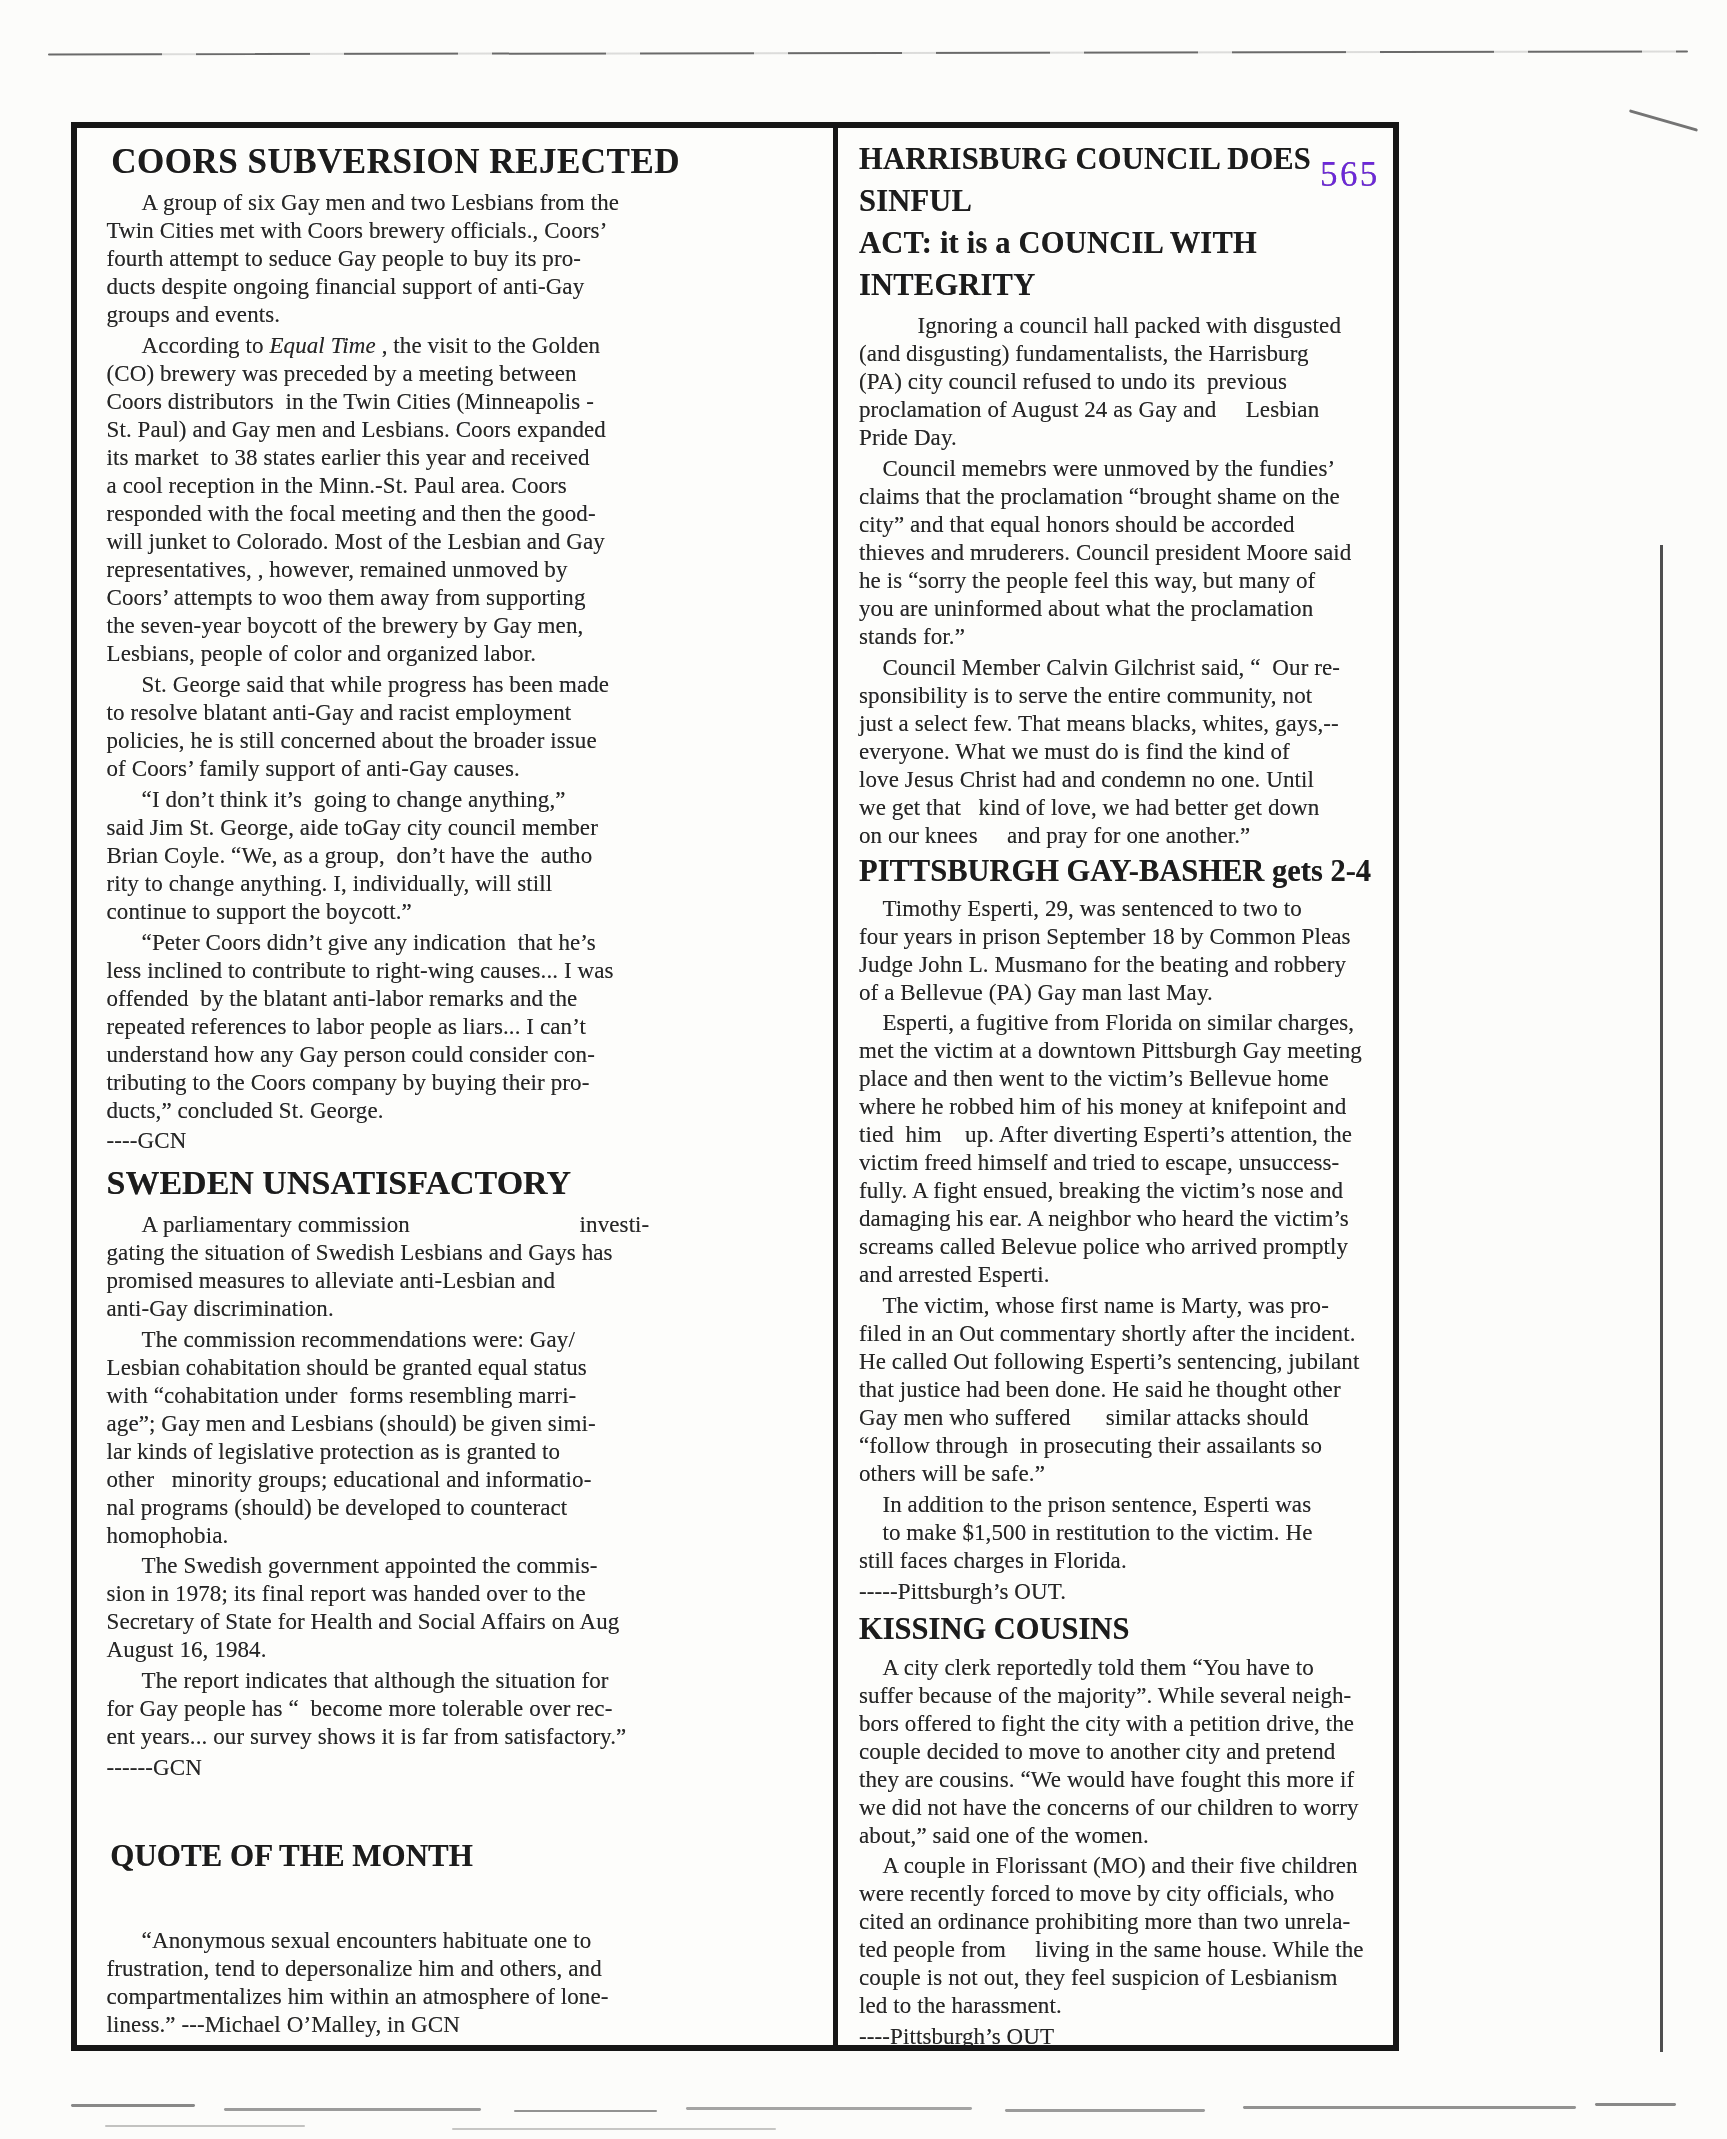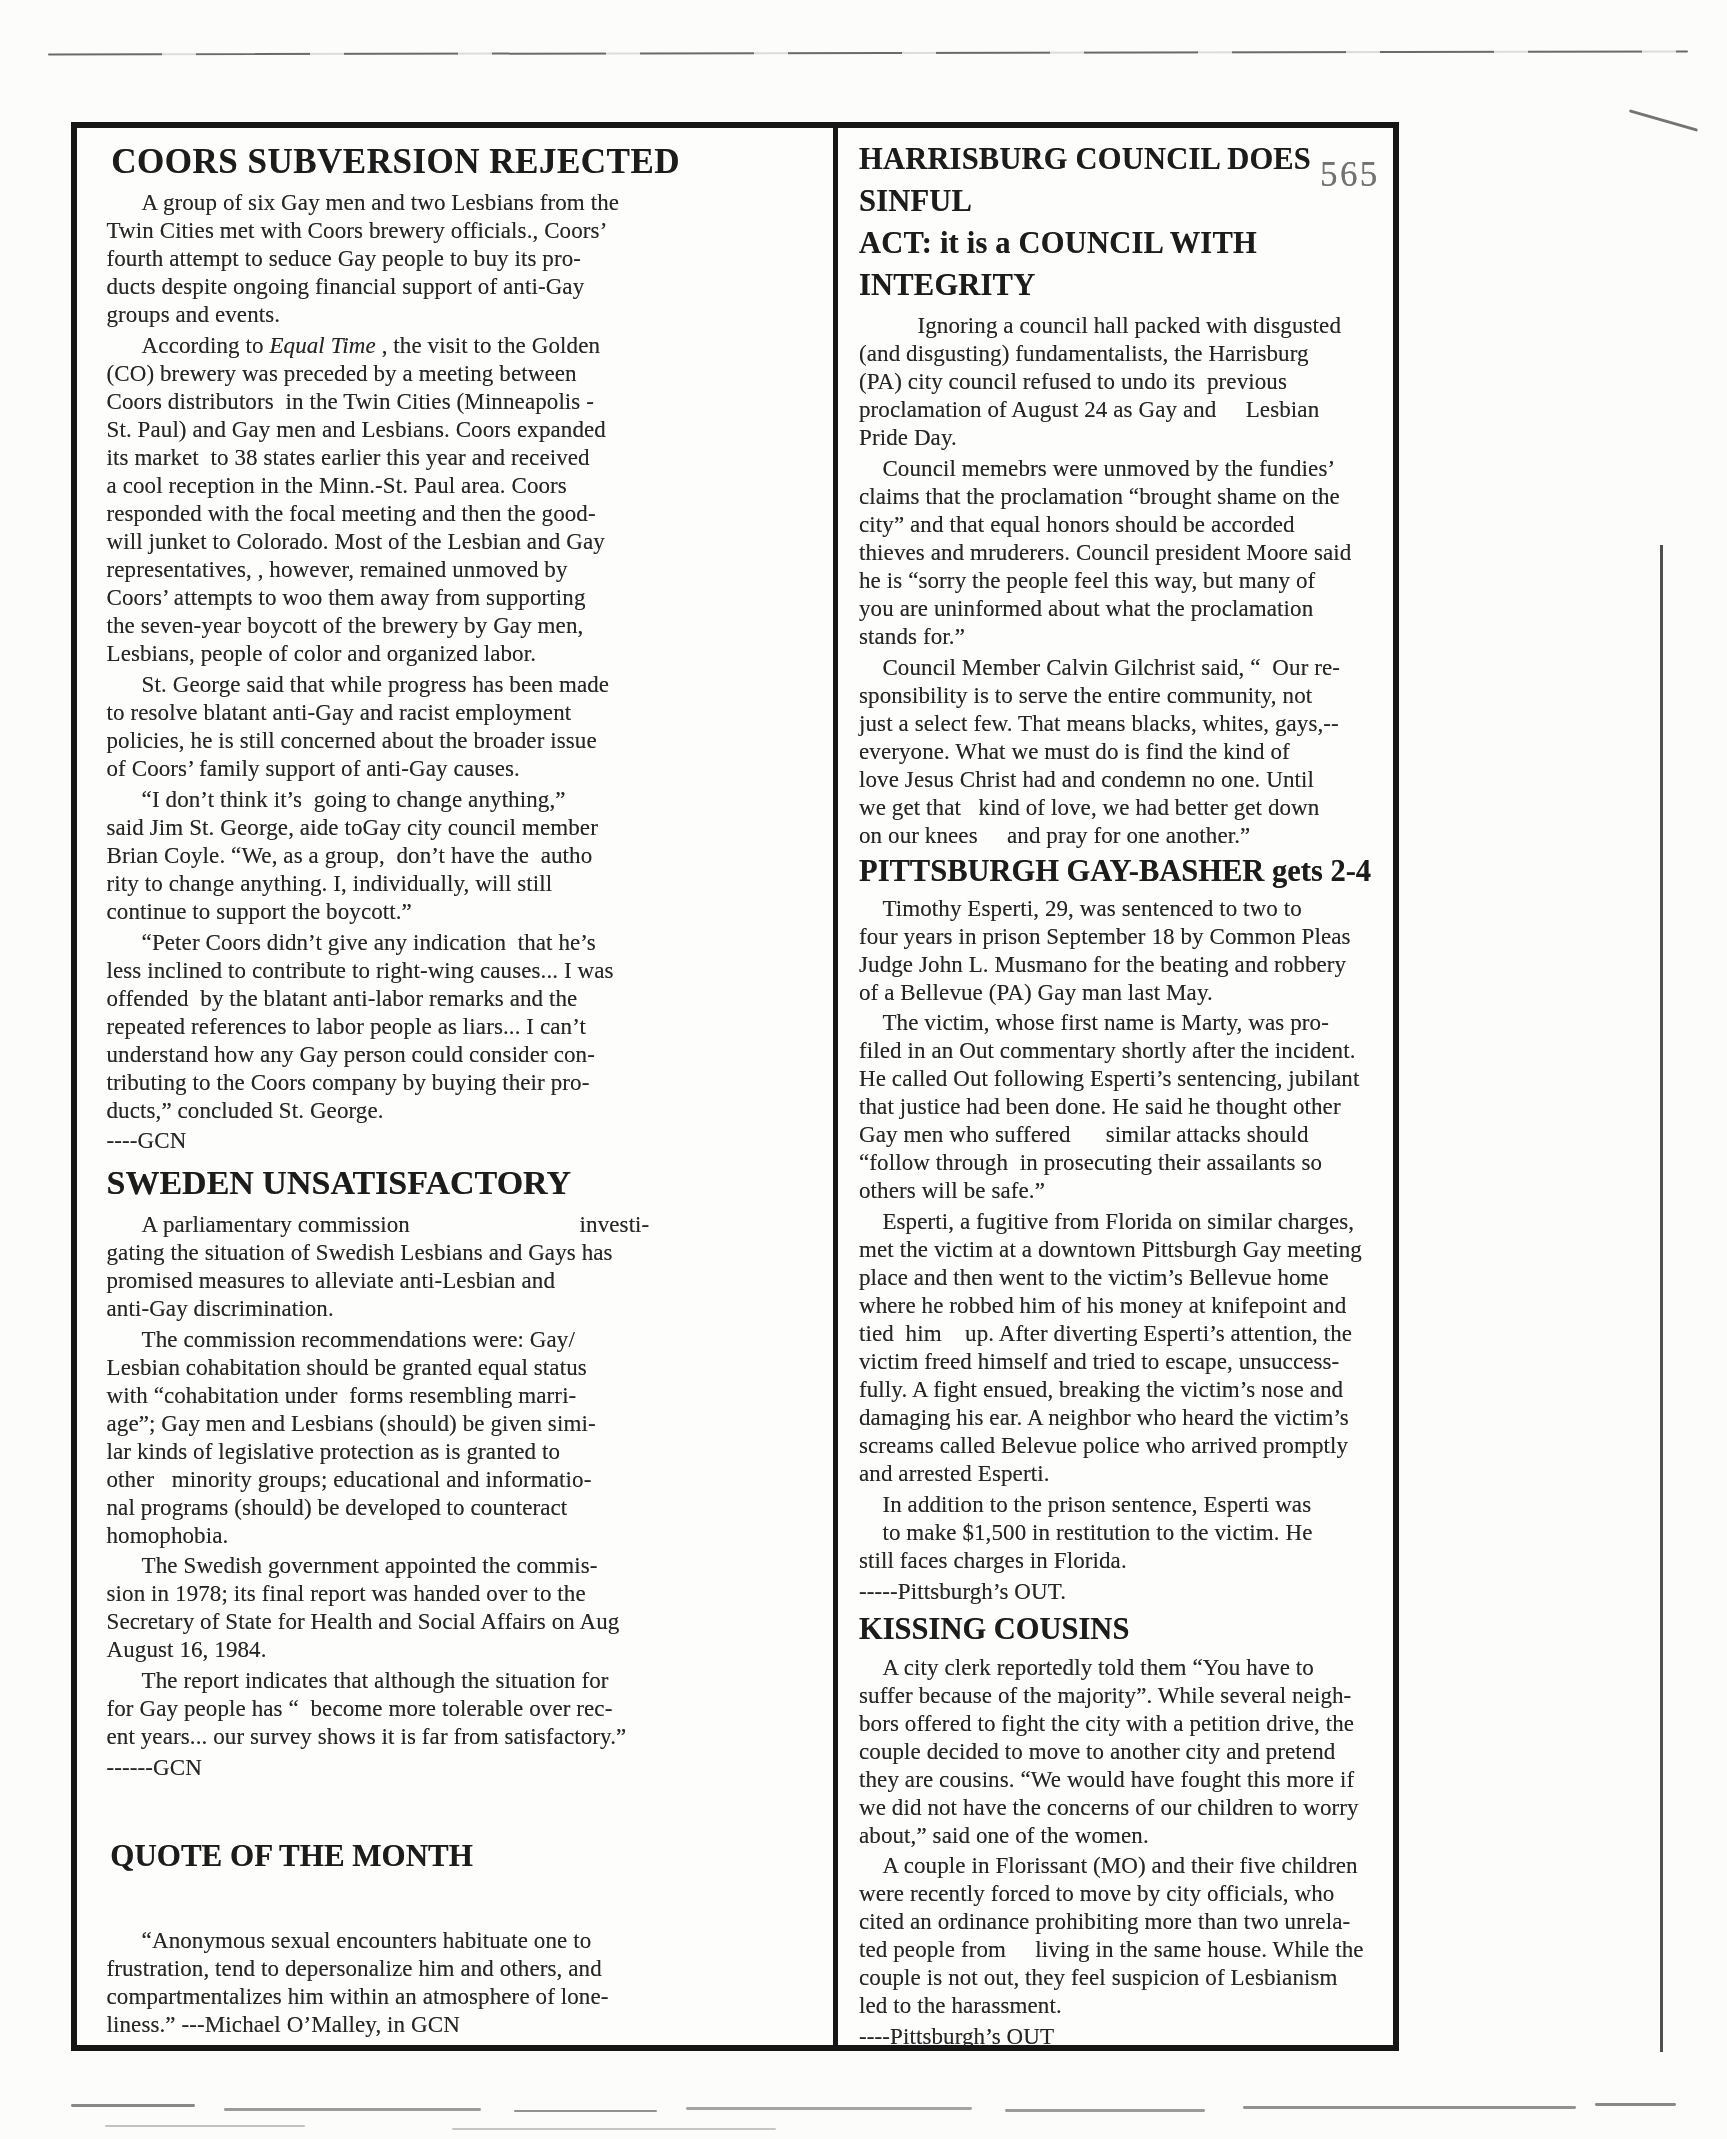--- a/index.html
+++ b/index.html
@@ -41,21 +41,21 @@
   .title-sweden     { font-size:34px; line-height:40px; margin:7.6px 0 7.6px 0; }
   .title-quote      { font-size:31px; line-height:36px; margin:56px 0 0 3.8px; }
   .quote-para       { margin-top:53px; }
   .title-harrisburg { font-size:30.5px; line-height:42px; margin:1.9px 0 5.7px 0; letter-spacing:0.2px; }
   .title-pittsburgh { font-size:30.5px; line-height:36px; margin:2.9px 0 5.7px 0; }
   .title-kissing    { font-size:30.5px; line-height:36px; margin:4.8px 0 6.7px 0; }
   .ital { font-style:italic; }
 
   .page-number {
     position:absolute; top:28px; right:13.3px;
-    font-size:35px; line-height:38px; letter-spacing:2.4px; color:#737373;
+    font-size:35px; line-height:38px; letter-spacing:2.4px; color:#6d28d9;
     text-shadow:0 0 0.5px rgba(30,30,30,.5);
   }
 </style>
 </head>
 <body>
 
 <div class="artifact scan-top"></div>
 <div class="artifact scan-right"></div>
 <div class="artifact scan-corner"></div>
 <div class="artifact" style="left:71px;top:2104px;width:124px;height:2.9px;opacity:.6;"></div>
@@ -161,37 +161,37 @@
 everyone. What we must do is find the kind of
 love Jesus Christ had and condemn no one. Until
 we get that   kind of love, we had better get down
 on our knees     and pray for one another.”</p>
 
     <h2 class="article-heading title-pittsburgh">PITTSBURGH GAY-BASHER gets 2-4</h2>
     <p class="body-text">    Timothy Esperti, 29, was sentenced to two to
 four years in prison September 18 by Common Pleas
 Judge John L. Musmano for the beating and robbery
 of a Bellevue (PA) Gay man last May.</p>
-    <p class="body-text">    The victim, whose first name is Marty, was pro-
-filed in an Out commentary shortly after the incident.
-He called Out following Esperti’s sentencing, jubilant
-that justice had been done. He said he thought other
-Gay men who suffered      similar attacks should
-“follow through  in prosecuting their assailants so
-others will be safe.”</p>
     <p class="body-text">    Esperti, a fugitive from Florida on similar charges,
 met the victim at a downtown Pittsburgh Gay meeting
 place and then went to the victim’s Bellevue home
 where he robbed him of his money at knifepoint and
 tied  him    up. After diverting Esperti’s attention, the
 victim freed himself and tried to escape, unsuccess-
 fully. A fight ensued, breaking the victim’s nose and
 damaging his ear. A neighbor who heard the victim’s
 screams called Belevue police who arrived promptly
 and arrested Esperti.</p>
+    <p class="body-text">    The victim, whose first name is Marty, was pro-
+filed in an Out commentary shortly after the incident.
+He called Out following Esperti’s sentencing, jubilant
+that justice had been done. He said he thought other
+Gay men who suffered      similar attacks should
+“follow through  in prosecuting their assailants so
+others will be safe.”</p>
     <p class="body-text">    In addition to the prison sentence, Esperti was
     to make $1,500 in restitution to the victim. He
 still faces charges in Florida.</p>
     <p class="credit">-----Pittsburgh’s OUT.</p>
 
     <h2 class="article-heading title-kissing">KISSING COUSINS</h2>
     <p class="body-text">    A city clerk reportedly told them “You have to
 suffer because of the majority”. While several neigh-
 bors offered to fight the city with a petition drive, the
 couple decided to move to another city and pretend

